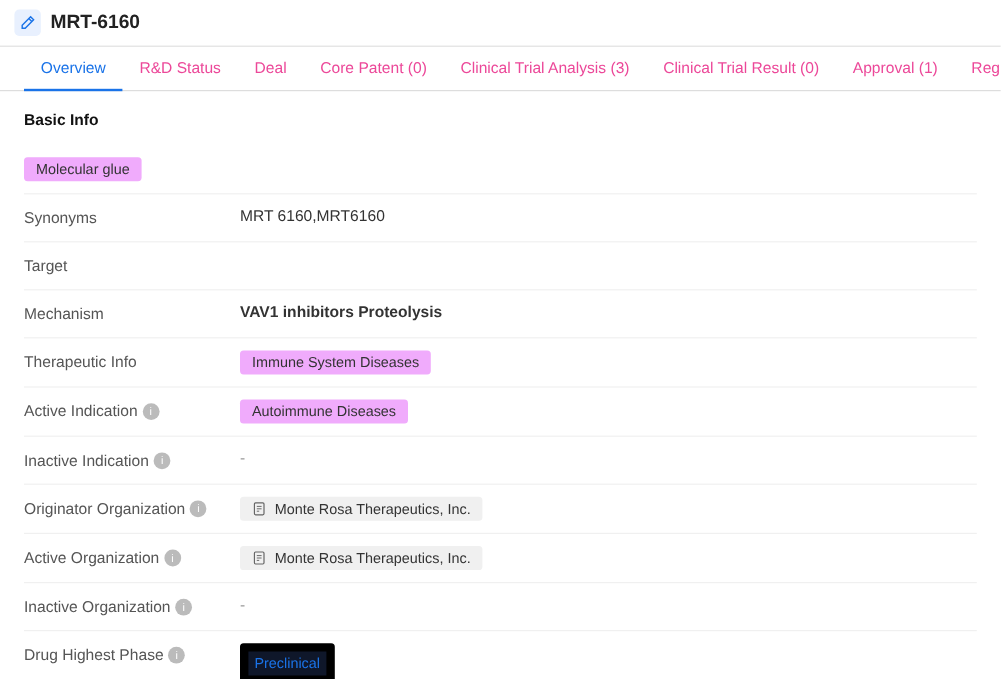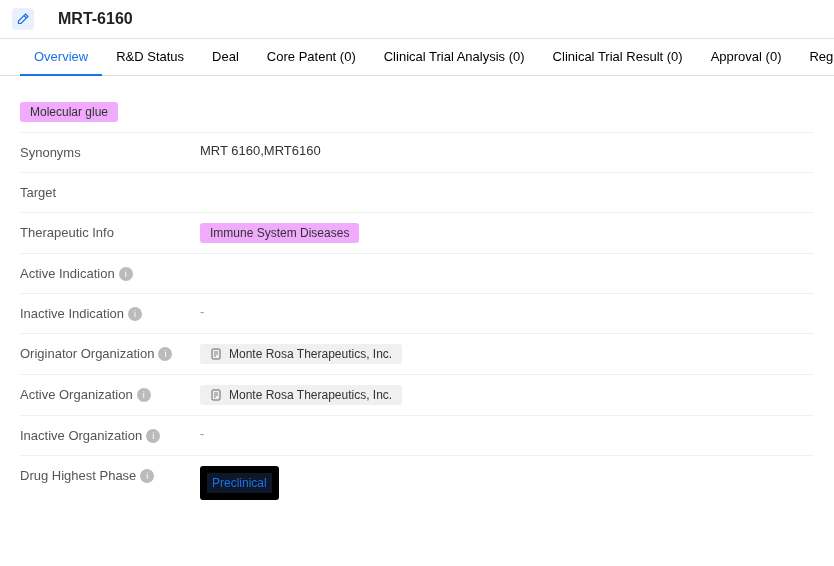--- a/index.html
+++ b/index.html
@@ -1,23 +1,23 @@
 <!DOCTYPE html>
 <html><head>
   <meta charset="utf-8">
   <style>
     * { box-sizing: border-box; margin: 0; padding: 0; }
     body { font-family: -apple-system, BlinkMacSystemFont, 'Segoe UI', Arial, sans-serif; font-size: 13px; color: #333; background: #fff; width: 834px; }
 
-    .header { display: flex; align-items: center; padding: 8px 12px; border-bottom: 1px solid #e0e0e0; gap: 16px; }
+    .header { display: flex; align-items: center; padding: 8px 12px; border-bottom: 1px solid #e0e0e0; }
     .header-icon { width: 22px; height: 22px; background: #e8f0fe; border-radius: 4px; display: flex; align-items: center; justify-content: center; margin-right: 8px; }
     .header-title { font-size: 16px; font-weight: 600; color: #222; }
 
     .tabs { display: flex; border-bottom: 1px solid #ddd; padding: 0 20px; }
-    .tab { padding: 10px 14px; font-size: 13px; cursor: pointer; color: #000000; white-space: nowrap; border-bottom: 2px solid transparent; margin-bottom: -1px; }
+    .tab { padding: 10px 14px; font-size: 13px; cursor: pointer; color: #ec4899; white-space: nowrap; border-bottom: 2px solid transparent; margin-bottom: -1px; }
     .tab.active { color: #1a73e8; border-bottom: 2px solid #1a73e8; font-weight: 500; }
 
     .content { padding: 16px 20px; }
     .section-title { font-size: 13px; font-weight: 700; color: #111; margin-bottom: 14px; }
 
     .field-row { display: flex; align-items: flex-start; padding: 10px 0; border-bottom: 1px solid #f0f0f0; min-height: 40px; }
     .field-row:last-child { border-bottom: none; }
     .field-label { width: 180px; min-width: 180px; color: #555; font-size: 13px; display: flex; align-items: center; gap: 4px; padding-top: 2px; }
     .field-value { flex: 1; display: flex; flex-wrap: wrap; align-items: center; gap: 6px; }
 
@@ -44,57 +44,67 @@
     </svg>
   </div>
   <span class="header-title">MRT-6160</span>
 </div>
 
 <div class="tabs">
   <div class="tab active">Overview</div>
   <div class="tab">R&amp;D Status</div>
   <div class="tab">Deal</div>
   <div class="tab">Core Patent (0)</div>
-  <div class="tab">Clinical Trial Analysis (0)</div>
+  <div class="tab">Clinical Trial Analysis (3)</div>
   <div class="tab">Clinical Trial Result (0)</div>
-  <div class="tab">Approval (0)</div>
+  <div class="tab">Approval (1)</div>
   <div class="tab">Regulation (0)</div>
 </div>
 
 <div class="content">
+  <div class="section-title">Basic Info</div>
 
   <div class="field-row">
     <div class="field-value">
       <span class="tag">Molecular glue</span>
     </div>
   </div>
 
   <div class="field-row">
     <div class="field-label">Synonyms</div>
     <div class="field-value">
       <span>MRT 6160,MRT6160</span>
     </div>
   </div>
 
   <div class="field-row">
     <div class="field-label">Target</div>
   </div>
 
+  <div class="field-row">
+    <div class="field-label">Mechanism</div>
+    <div class="field-value">
+      <span class="mechanism-bold">VAV1 inhibitors  Proteolysis</span>
+    </div>
+  </div>
 
   <div class="field-row">
     <div class="field-label">Therapeutic Info</div>
     <div class="field-value">
       <span class="tag">Immune System Diseases</span>
     </div>
   </div>
 
   <div class="field-row">
     <div class="field-label">
       Active Indication
       <span class="info-icon">i</span>
+    </div>
+    <div class="field-value">
+      <span class="tag">Autoimmune Diseases</span>
     </div>
   </div>
 
   <div class="field-row">
     <div class="field-label">
       Inactive Indication
       <span class="info-icon">i</span>
     </div>
     <div class="field-value">
       <span class="dash">-</span>

